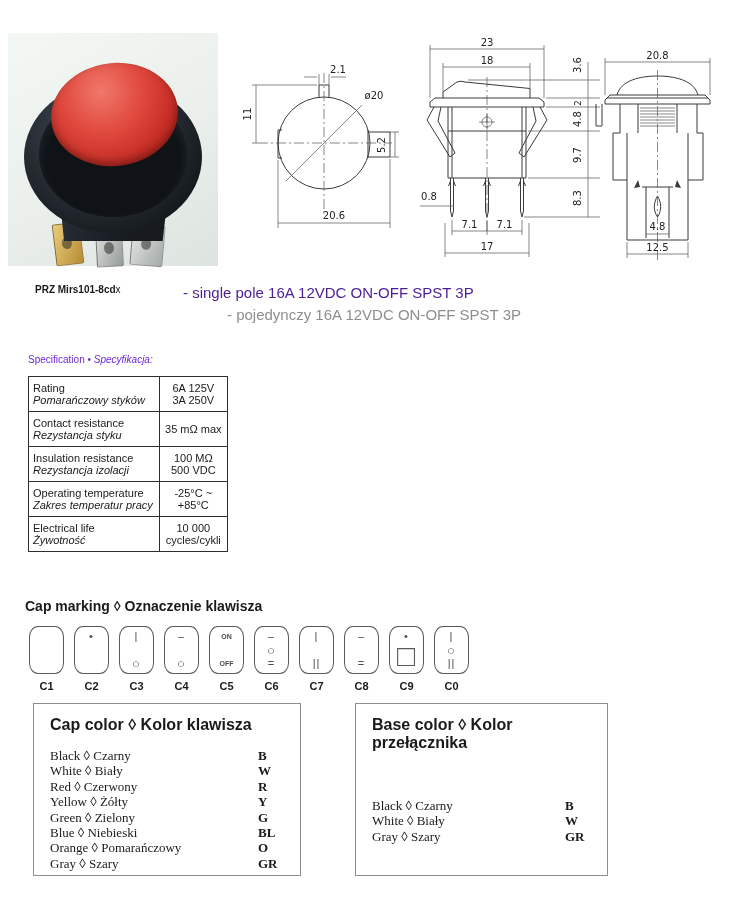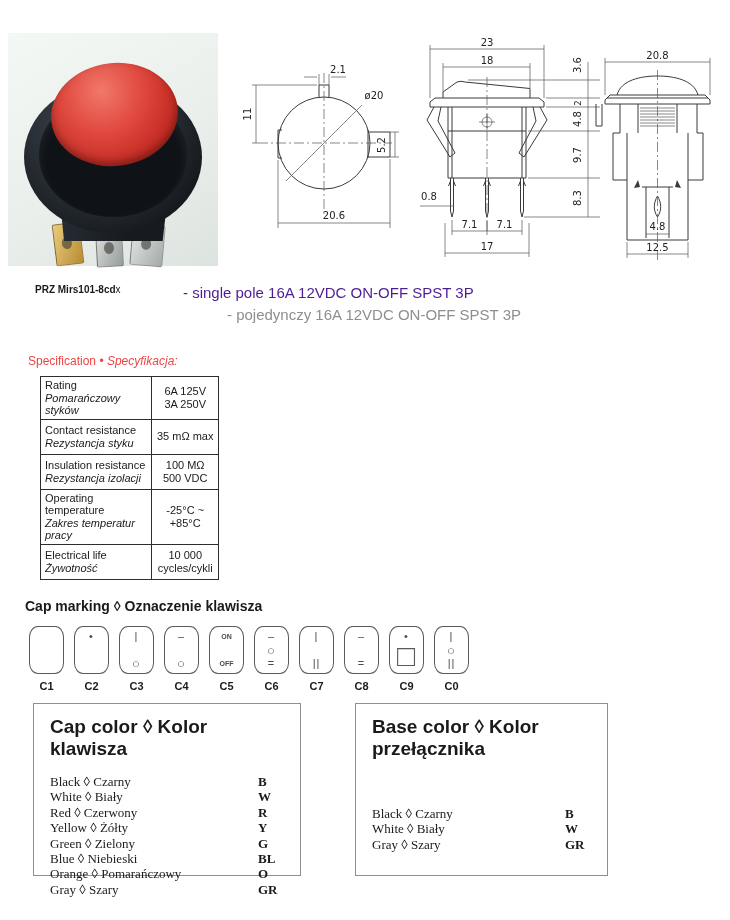--- a/index.html
+++ b/index.html
@@ -38,23 +38,23 @@
   .cl   { stroke:#555; stroke-width:.7; fill:none; stroke-dasharray:10 3 2 3; }
   .dimt { font-family:"DejaVu Sans", sans-serif; font-size:10px; fill:#222; }
   .dims { font-family:"DejaVu Sans", sans-serif; font-size:8.5px; fill:#222; }
   .filled { fill:#3a3a3a; stroke:none; }
   
   .model { position:absolute; left:35px; top:284px; font-size:10px; font-weight:bold; }
   .model .suffix { font-weight:normal; }
   .desc-en { position:absolute; left:183px; top:284px; font-size:15px; color:#4c1d95; }
   .desc-pl { position:absolute; left:183px; top:306px; font-size:15px; color:#8e8e8e;margin-left:44px; }
   
-  .spec-head { position:absolute; left:28px; top:354px; font-size:12px; color:#ef4444; }
+  .spec-head { position:absolute; left:28px; top:354px; font-size:10px; color:#6d28d9; }
   .spec-head .it { font-style:italic; }
-  .spec-table { position:absolute; left:40px; top:376px; width:179px;
+  .spec-table { position:absolute; left:28px; top:376px; width:200px;
                 border-collapse:collapse; font-size:11px; }
   .spec-table td { border:1.5px solid #2d2d2d; padding:2px 4px; height:30px; }
   .spec-table td.name { width:128px; line-height:12.5px; }
   .spec-table td.name .pl { font-style:italic; display:block; }
   .spec-table td.val { width:60px; text-align:center; line-height:12.5px; }
   
   .capmark-head { position:absolute; left:25px; top:598px; font-size:14px; font-weight:bold; }
   .caps { position:absolute; left:28px; top:626px; display:flex; gap:8px; }
   .capcol { width:37px; display:flex; flex-direction:column; align-items:center; }
   .cap { width:35px; height:48px; border:1.3px solid #5a5a5a; border-radius:9px/11px;
@@ -64,21 +64,21 @@
               letter-spacing:1px; text-align:center; }
   .cap .sym.circ { font-size:13px; }
   .cap .sym.onoff { font-size:7px; font-weight:bold; letter-spacing:0; }
   .cap .sym.bigsq { font-size:30px; line-height:26px; height:26px; color:#5a5a5a; }
   .cap-label { margin-top:6px; font-size:11px; font-weight:bold; }
   
   .colorbox { position:absolute; top:703px; height:173px; border:1px solid #8f8f8f;
               box-sizing:border-box; padding:12px 16px; background:#fff; }
   .box-cap  { left:33px;  width:268px; }
   .box-base { left:355px; width:253px; }
-  .colorbox h3 { margin:0 0 14px 0; font-size:19px; font-weight:bold; }
+  .colorbox h3 { margin:0 0 14px 0; font-size:16px; font-weight:bold; }
   .box-base .items { margin-top:46px; }
   .citem { display:flex; font-size:13px; line-height:15.4px;font-family:Liberation Serif, serif; }
   .citem .nm { flex:1; }
   .citem .cd { width:26px; font-weight:bold; }
 </style>
 </head>
 <body>
 
 <div class="page">
 

